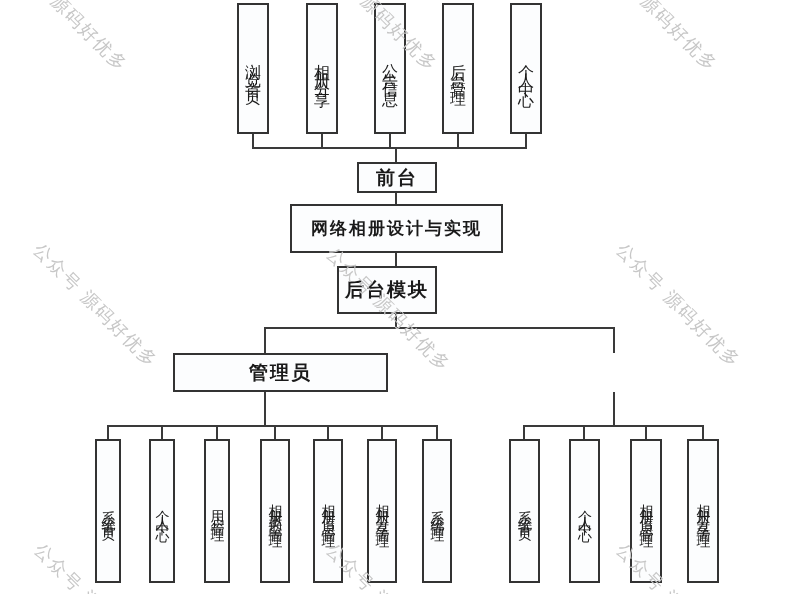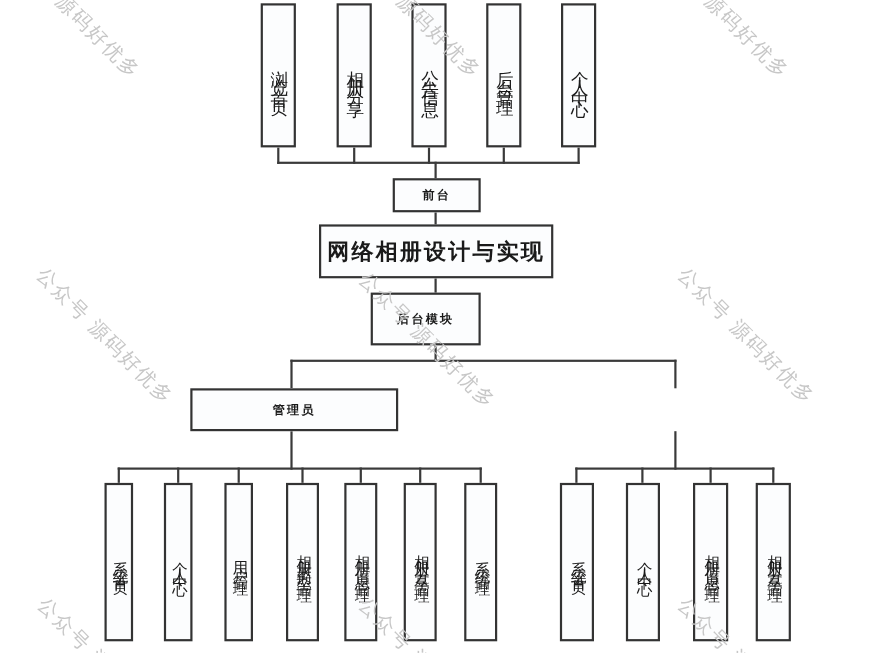--- a/index.html
+++ b/index.html
@@ -13,23 +13,23 @@
     border:2px solid #333333;color:#1a1a1a;z-index:2;
     display:flex;align-items:center;justify-content:center;
   }
   .vbox{
     font-family:"Liberation Serif",serif;
     writing-mode:vertical-rl;text-orientation:upright;
     font-size:14px;letter-spacing:6px;line-height:1;
   }
   .vbox.top{font-size:16px;letter-spacing:9px;}
   .hbox{
-    font-weight:600;font-size:11px;letter-spacing:2px;white-space:nowrap;
+    font-weight:600;font-size:19px;letter-spacing:2px;white-space:nowrap;
   }
-  .hbox.root{font-size:20px;}
+  .hbox.root{font-size:17px;}
   .wm{
     position:absolute;z-index:3;color:#c7c7c7;font-size:18px;
     letter-spacing:2px;white-space:nowrap;
     transform:rotate(45deg);transform-origin:0 0;pointer-events:none;
     font-family:"Liberation Sans",sans-serif;
   }
 </style>
 </head>
 <body>
 
@@ -59,21 +59,21 @@
   <div class="ln" style="left:395px;top:253px;width:2px;height:14px;"></div>
 
   <div class="box hbox" style="left:337px;top:266px;width:100px;height:48px;">后台模块</div>
 
   <div class="ln" style="left:395px;top:314px;width:2px;height:15px;"></div>
 
   <div class="ln" style="left:264px;top:327px;width:351px;height:2px;"></div>
   <div class="ln" style="left:264px;top:327px;width:2px;height:26px;"></div>
   <div class="ln" style="left:613px;top:327px;width:2px;height:26px;"></div>
 
-  <div class="box hbox" style="left:173px;top:353px;width:189px;height:39px;">管理员</div>
+  <div class="box hbox" style="left:173px;top:353px;width:215px;height:39px;">管理员</div>
 
 
   <div class="ln" style="left:264px;top:392px;width:2px;height:35px;"></div>
   <div class="ln" style="left:107px;top:425px;width:331px;height:2px;"></div>
 
   <div class="ln" style="left:613px;top:392px;width:2px;height:35px;"></div>
   <div class="ln" style="left:523px;top:425px;width:181px;height:2px;"></div>
 
   <div class="ln" style="left:107px;top:425px;width:2px;height:14px;"></div>
   <div class="ln" style="left:161px;top:425px;width:2px;height:14px;"></div>

